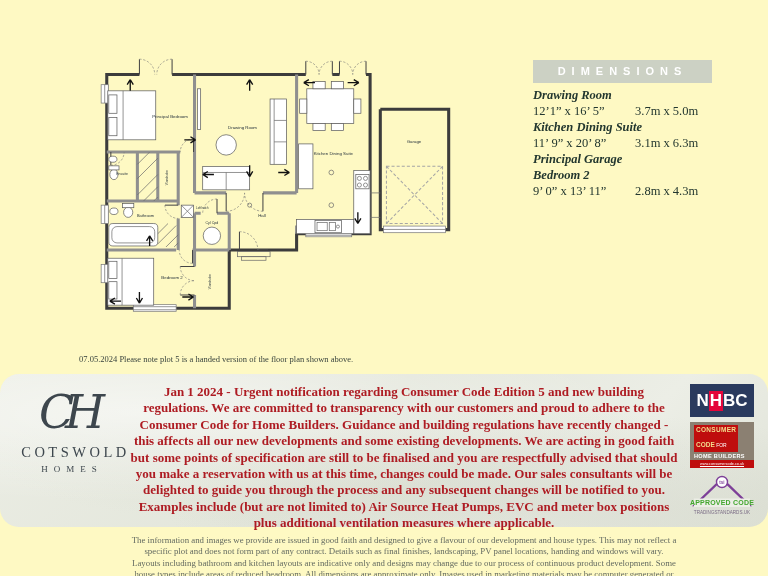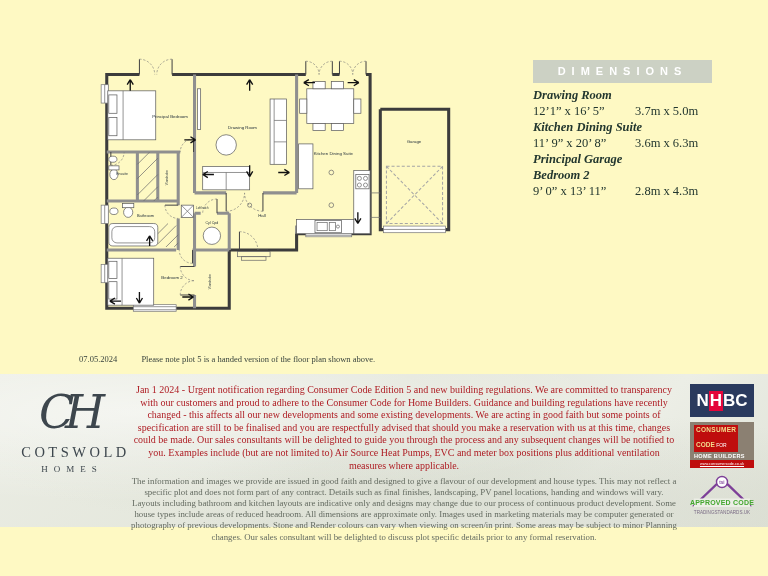--- a/index.html
+++ b/index.html
@@ -25,37 +25,37 @@
   .dims-header{height:23px;background:#ccd1c4;color:#ffffff;
     font-family:"Liberation Sans",sans-serif;font-weight:bold;font-size:11px;
     letter-spacing:6px;text-align:center;line-height:23px;}
   .dims-list{margin-top:4px;color:#23372f;}
   .dim-name{font-style:italic;font-weight:bold;font-size:12.5px;line-height:16px;}
   .dim-line{display:flex;font-size:12.5px;line-height:16px;}
   .dim-imp{width:102px;}
 
   
   .note{position:absolute;left:62px;top:354px;font-size:8.5px;color:#37423c;}
-  .note .date{margin-right:22px;padding-left:17px;}
+  .note .date{padding-left:17px;}
 
   
   .footer{position:absolute;left:0;top:374px;width:768px;height:153px;
     background:
       radial-gradient(ellipse at 18% 25%, rgba(255,255,255,.55), transparent 55%),
       radial-gradient(ellipse at 72% 85%, rgba(186,192,176,.28), transparent 50%),
       radial-gradient(ellipse at 45% 55%, rgba(210,214,200,.25), transparent 60%),
-      linear-gradient(135deg,#ebede4,#e3e6db 45%,#eceee6 75%,#e0e3d8);}
+      linear-gradient(135deg,#ebede4,#e3e6db 45%,#eceee6 75%,#e0e3d8); border-radius: 19px;}
   .brand{position:absolute;left:14px;top:12px;width:116px;text-align:center;color:#3d464d;}
   .monogram{font-family:"DejaVu Serif",serif;font-style:italic;font-size:46px;
     letter-spacing:-.2em;line-height:52px;padding-right:.2em;}
   .brand-name{font-size:14.5px;letter-spacing:3.5px;margin-top:6px;margin-left:7px;}
   .brand-sub{font-size:9px;letter-spacing:6px;margin-top:3px;}
   .notices{position:absolute;left:130px;top:10px;width:548px;text-align:center;}
   .notices p{margin:0;}
-  .red-notice{color:#ae1c23;font-weight:normal;font-size:10px;line-height:1.26;text-align:center;}
+  .red-notice{color:#ae1c23;font-weight:bold;font-size:13px;line-height:1.26;text-align:center;}
   .gray-notice{color:#636a60;font-size:8.8px;line-height:1.26;margin-top:4px !important;text-align:center;}
   .badges{position:absolute;right:14px;top:10px;width:64px;}
   .nhbc{height:33px;background:#2a3a5e;display:flex;align-items:center;justify-content:center;
     font-family:"Liberation Sans",sans-serif;font-weight:bold;font-size:17px;color:#fff;}
   .nhbc .h{background:#e4063a;padding:0 1px;}
   .ccode{margin-top:5px;height:46px;background:#8b8072;position:relative;
     font-family:"Liberation Sans",sans-serif;padding:3px 4px;box-sizing:border-box;}
   .ccode .redbox{background:#bf0d0d;display:inline-block;padding:1px 2px;}
   .ccode .l1{display:block;color:#f2dd8e;font-weight:bold;font-size:6.5px;letter-spacing:.3px;}
   .ccode .l2{color:#f2dd8e;font-weight:bold;font-size:6.5px;}
@@ -247,21 +247,21 @@
         <div class="dim-name">Drawing Room</div>
         <div class="dim-line">
           <span class="dim-imp">12’1” x 16’ 5”</span>
           <span class="dim-met">3.7m x 5.0m</span>
         </div>
       </div>
       <div class="dim-row">
         <div class="dim-name">Kitchen Dining Suite</div>
         <div class="dim-line">
           <span class="dim-imp">11’ 9” x 20’ 8”</span>
-          <span class="dim-met">3.6m x 6.3m</span>
+          <span class="dim-met">3.1m x 6.3m</span>
         </div>
       </div>
       <div class="dim-row">
         <div class="dim-name">Principal Garage</div>
       </div>
       <div class="dim-row">
         <div class="dim-name">Bedroom 2</div>
         <div class="dim-line">
           <span class="dim-imp">9’ 0” x 13’ 11”</span>
           <span class="dim-met">2.8m x 4.3m</span>

